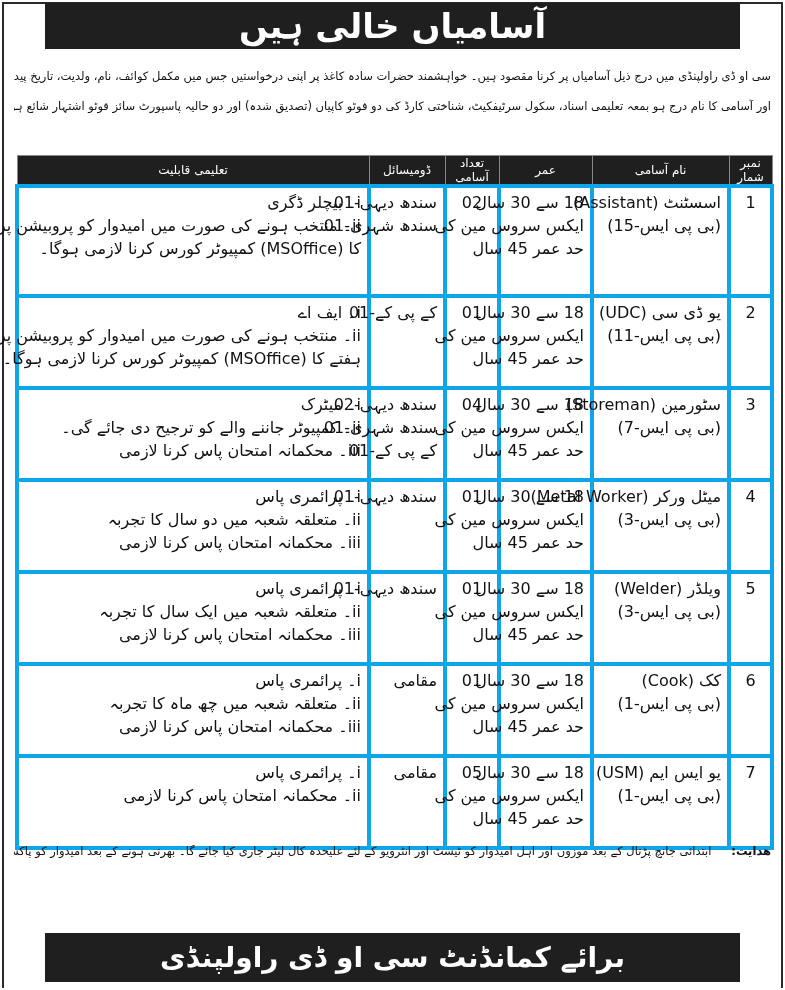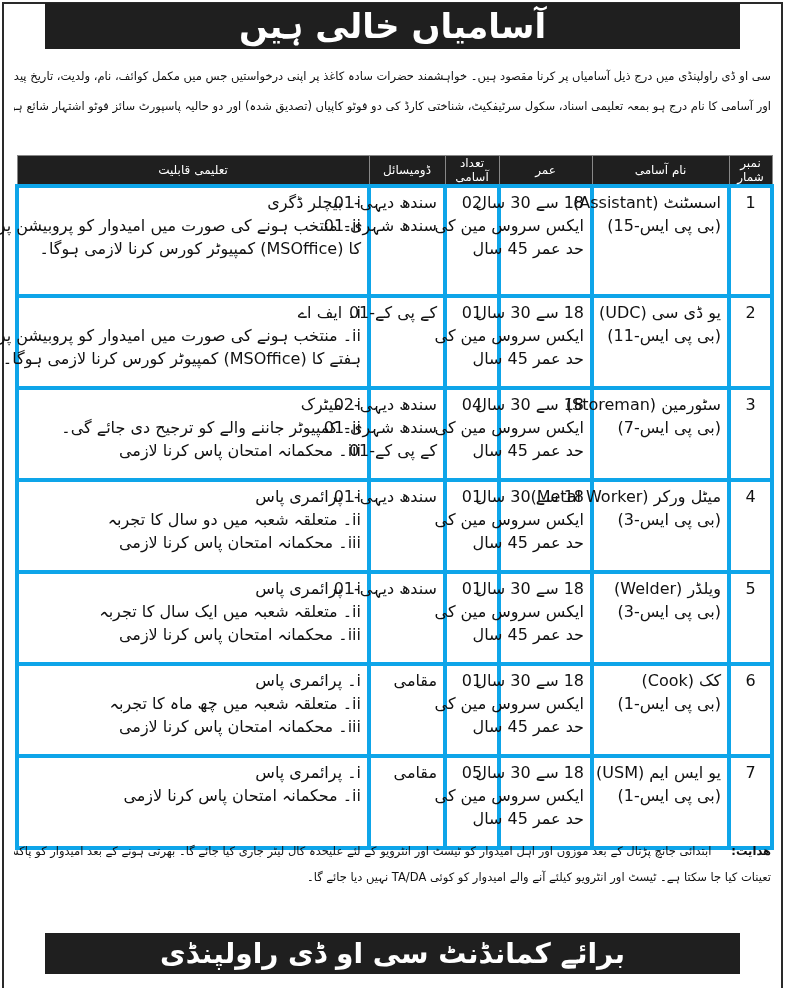--- a/index.html
+++ b/index.html
@@ -8,21 +8,21 @@
   .frame {
     position: absolute; left: 2px; top: 2px; width: 781px; height: 986px;
     border: 2px solid #2a2a2a; border-bottom: none;
   }
   .banner {
     position: absolute; left: 45px; width: 695px; background: #1f1f1f; color: #fff;
     display: flex; align-items: center; justify-content: center;
     font-weight: bold; direction: rtl;
   }
   .banner.top { top: 3px; height: 46px; font-size: 34px; }
-  .banner.bottom { top: 933px; height: 41px; font-size: 28px; }
+  .banner.bottom { top: 933px; height: 49px; font-size: 28px; }
   .intro {
     position: absolute; left: 14px; top: 61px; width: 757px;
     direction: rtl; text-align: justify; font-size: 11.5px; line-height: 30px;
   }
   .intro p { white-space: nowrap; overflow: hidden; }
   table.jobs {
     position: absolute; left: 15px; top: 155px; width: 755px;
     border-collapse: collapse; direction: rtl; table-layout: fixed;
   }
   table.jobs th {
@@ -227,18 +227,17 @@
         <td class="c-qual">
           <span class="line">i۔ پرائمری پاس</span>
           <span class="line">ii۔ محکمانہ امتحان پاس کرنا لازمی</span>
         </td>
       </tr>
     </tbody>
 </table>
 
 <div class="notes">
   <p><span class="label">ھدایت:</span><span>ابتدائی جانچ پڑتال کے بعد موزوں اور اہل امیدوار کو ٹیسٹ اور انٹرویو کے لئے علیحدہ کال لیٹر جاری کیا جائے گا۔ بھرتی ہونے کے بعد امیدوار کو پاکستان کے کسی بھی علاقے میں</span></p>
-  <p>تعینات کیا جا سکتا ہے۔ ٹیسٹ اور انٹرویو کیلئے آنے والے امیدوار کو کوئی TA/DA نہیں دیا جائے گا۔</p>
 </div>
 
 <div class="banner bottom">
   <span>برائے کمانڈنٹ سی او ڈی راولپنڈی</span>
 </div>
 
 </body></html>

